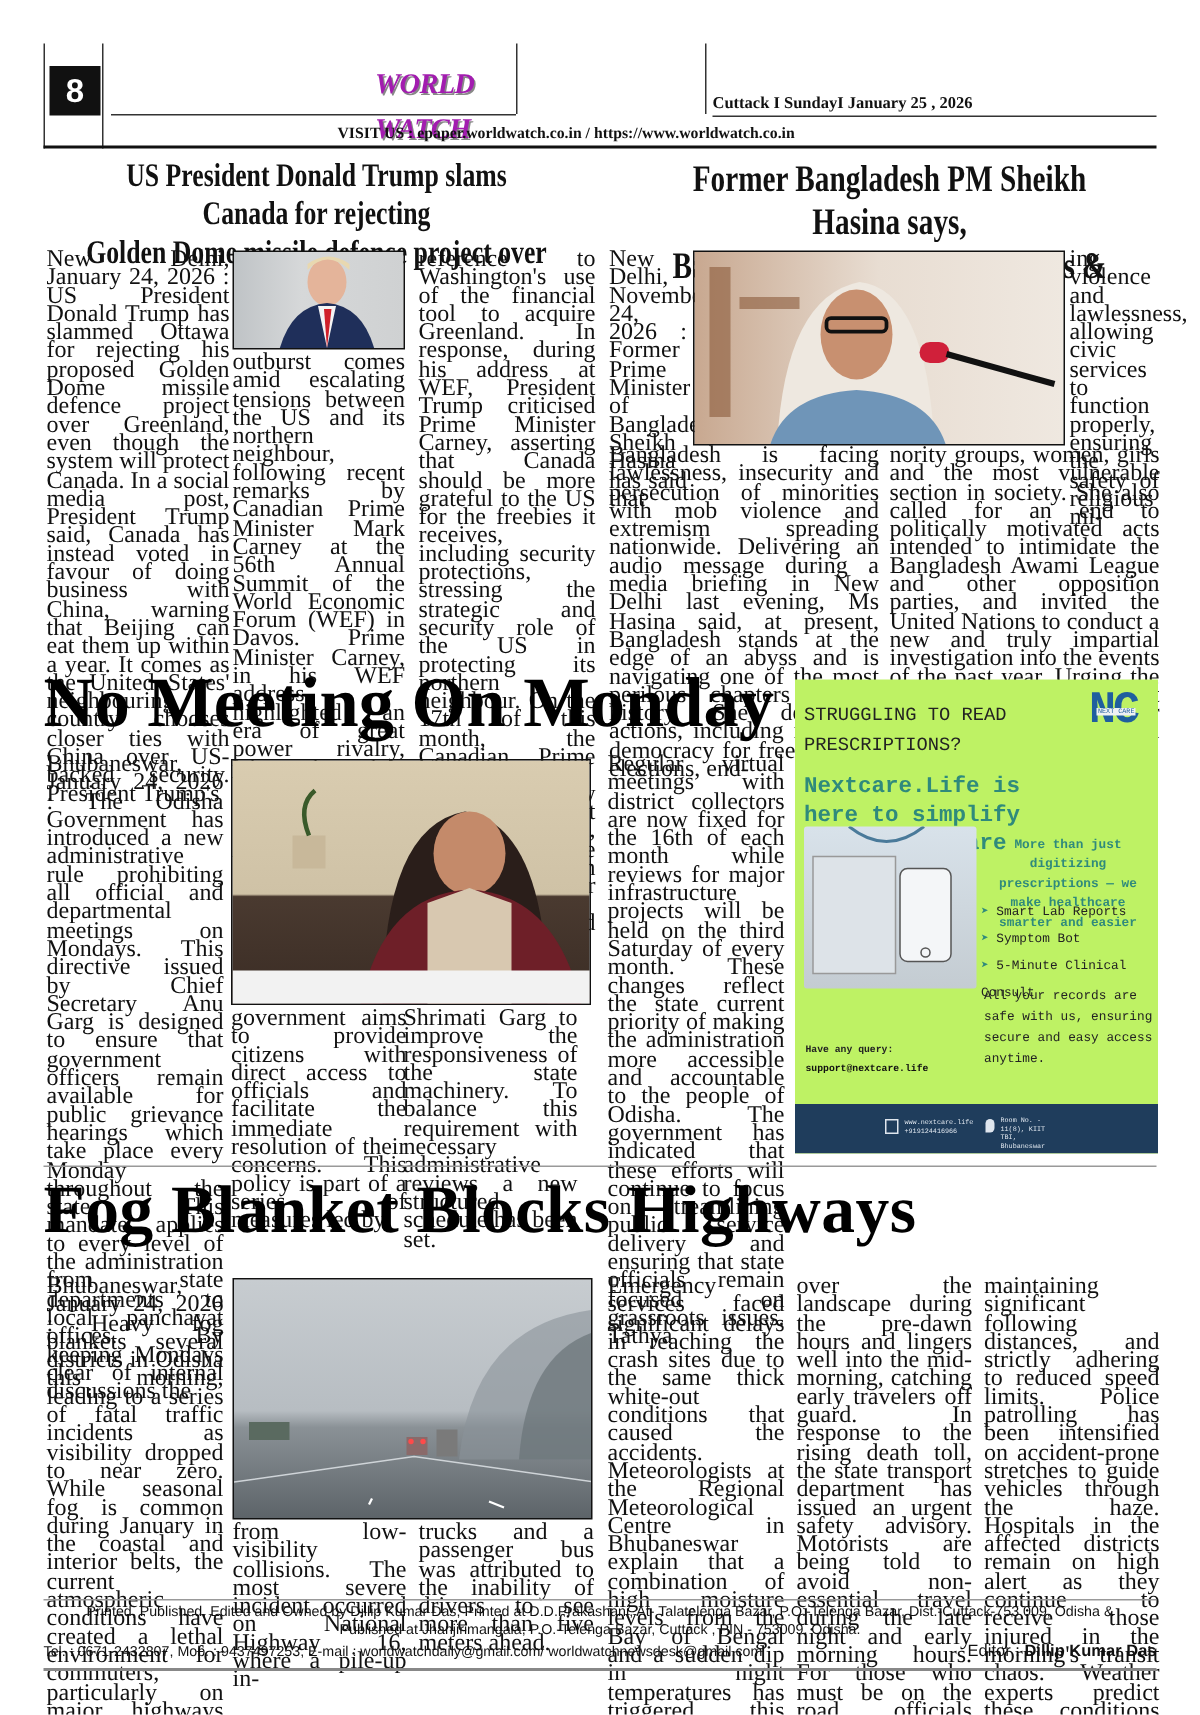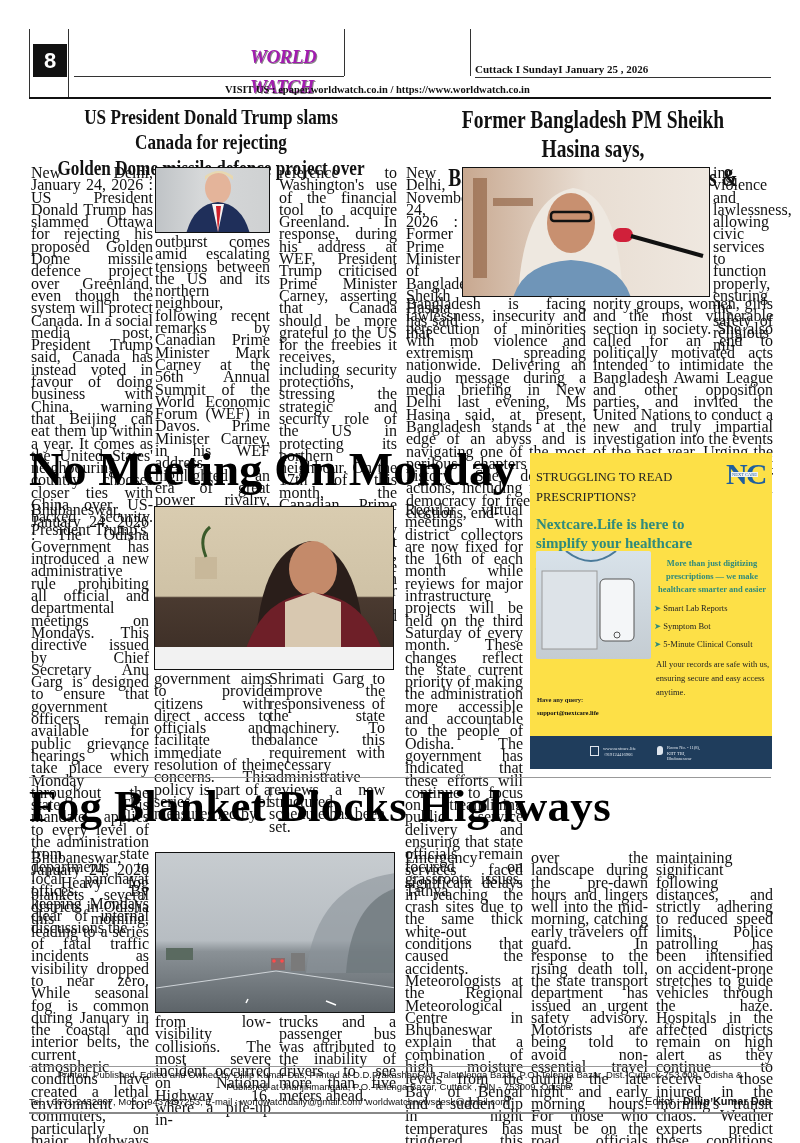--- a/index.html
+++ b/index.html
@@ -8,21 +8,21 @@
 .pagenum{left:33px;top:44px;width:34px;height:33px;background:#111;color:#fff;font:bold 22px "Liberation Sans",sans-serif;display:flex;align-items:center;justify-content:center}
 .vline{background:#333;width:1px}
 .hline{background:#333;height:1px}
 .logo{left:250px;top:42px;width:96px;height:30px;font:bold italic 19px "Liberation Serif",serif;letter-spacing:-0.5px;color:#a21caf;text-shadow:1px 1px 0 #888;line-height:30px}
 .dateline{left:475px;top:63px;font:bold 11px "Liberation Serif",serif}
 .visit{left:225px;top:84px;font:bold 10.5px "Liberation Serif",serif}
 .head1{font-family:"Liberation Serif",serif;font-weight:bold;text-align:center;line-height:1.15;transform:scaleX(0.78);transform-origin:center top}
 .col{font-size:16px;line-height:12.3px;text-align:justify;hyphens:auto}
 .img{border:1.5px solid #111;overflow:hidden}
 .bighead{font-family:"Liberation Serif",serif;font-weight:bold;color:#000000;white-space:nowrap}
-.ad{left:530px;top:453px;width:242px;height:316px;background:#fde047;overflow:hidden;font-family:Liberation Serif, serif}
+.ad{left:530px;top:453px;width:242px;height:316px;background:#bef264;overflow:hidden;font-family:Liberation Mono, monospace}
 .footer{font:9.5px "Liberation Sans",sans-serif;text-align:center;line-height:12px}
 </style>
 </head>
 <body>
 
 <div class="abs vline" style="left:29px;top:29px;height:70px"></div>
 <div class="abs vline" style="left:68px;top:29px;height:70px"></div>
 <div class="abs pagenum">8</div>
 <div class="abs logo">WORLD WATCH</div>
 <div class="abs vline" style="left:344px;top:29px;height:47px"></div>

